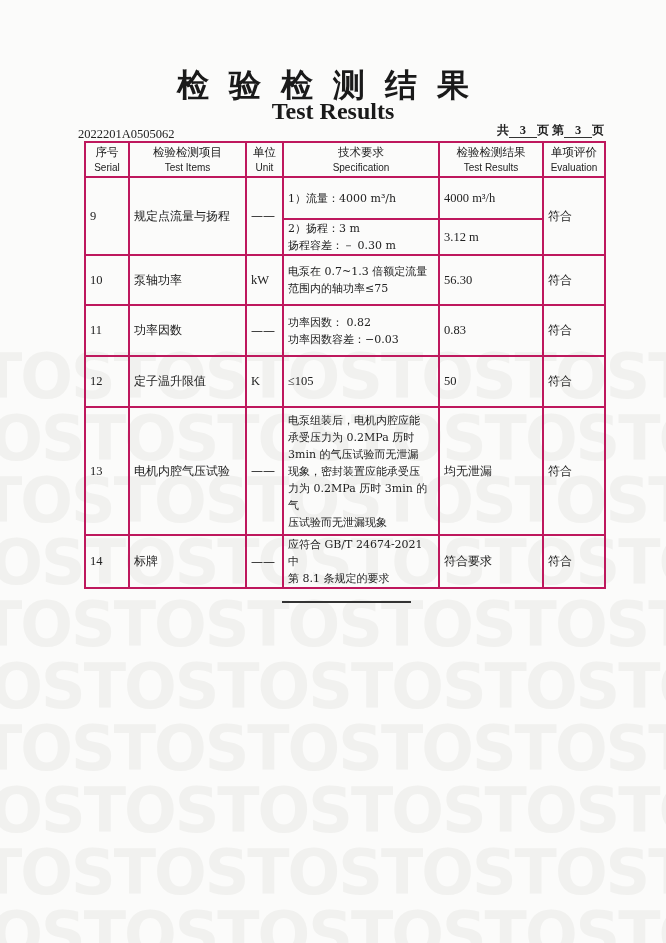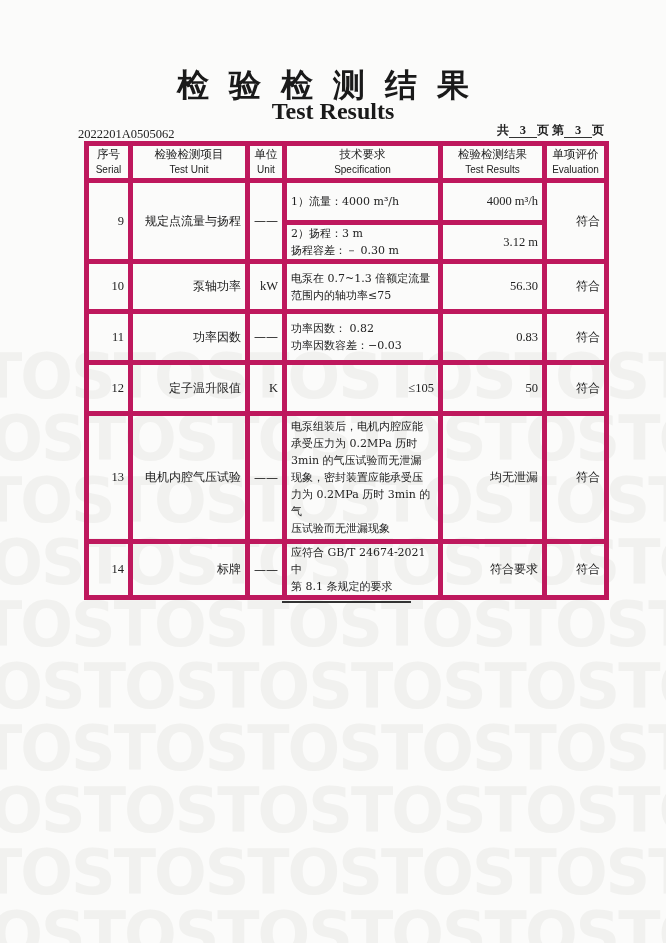--- a/index.html
+++ b/index.html
@@ -36,26 +36,26 @@
     font-family: "Liberation Serif", serif; font-size: 12.5px; font-weight: bold;
   }
   .page-info .u { display: inline-block; border-bottom: 1px solid #333; text-align: center; min-width: 28px; line-height: 14px; }
   .page-info .lbl { font-family: "DejaVu Serif", serif; font-size: 12px; }
   table.results {
     position: absolute; left: 84px; top: 141px; width: 520px;
     border-collapse: collapse; table-layout: fixed;
     font-size: 12px;
   }
   table.results td, table.results th {
-    border: 5px solid #be185d; padding: 0 4px; vertical-align: middle;
+    border: 2px solid #be185d; padding: 0 4px; vertical-align: middle;
     font-weight: normal;
   }
   table.results th { font-size: 11.5px; line-height: 16px; text-align: center; }
   th .en, td .en { font-family: Liberation Sans, sans-serif; font-size: 10px; }
-  td.c { text-align: right; }
+  td.c { text-align: left; }
   td.l { text-align: left; line-height: 17px; font-size: 11px; }
   td .num { font-family: "Liberation Serif", serif; font-size: 12.5px; }
   .sep {
     position: absolute; left: 282px; top: 601px; width: 129px; height: 2px; background: #333;
   }
 </style>
 </head>
 <body>
 
 <div class="watermark">
@@ -91,21 +91,21 @@
       <col style="width:62px">
   </colgroup>
   <thead>
     <tr style="height:35px">
       <th>
           <div>序号</div>
           <div class="en">Serial</div>
         </th>
       <th>
           <div>检验检测项目</div>
-          <div class="en">Test Unit</div>
+          <div class="en">Test Items</div>
         </th>
       <th>
           <div>单位</div>
           <div class="en">Unit</div>
         </th>
       <th>
           <div>技术要求</div>
           <div class="en">Specification</div>
         </th>
       <th>

